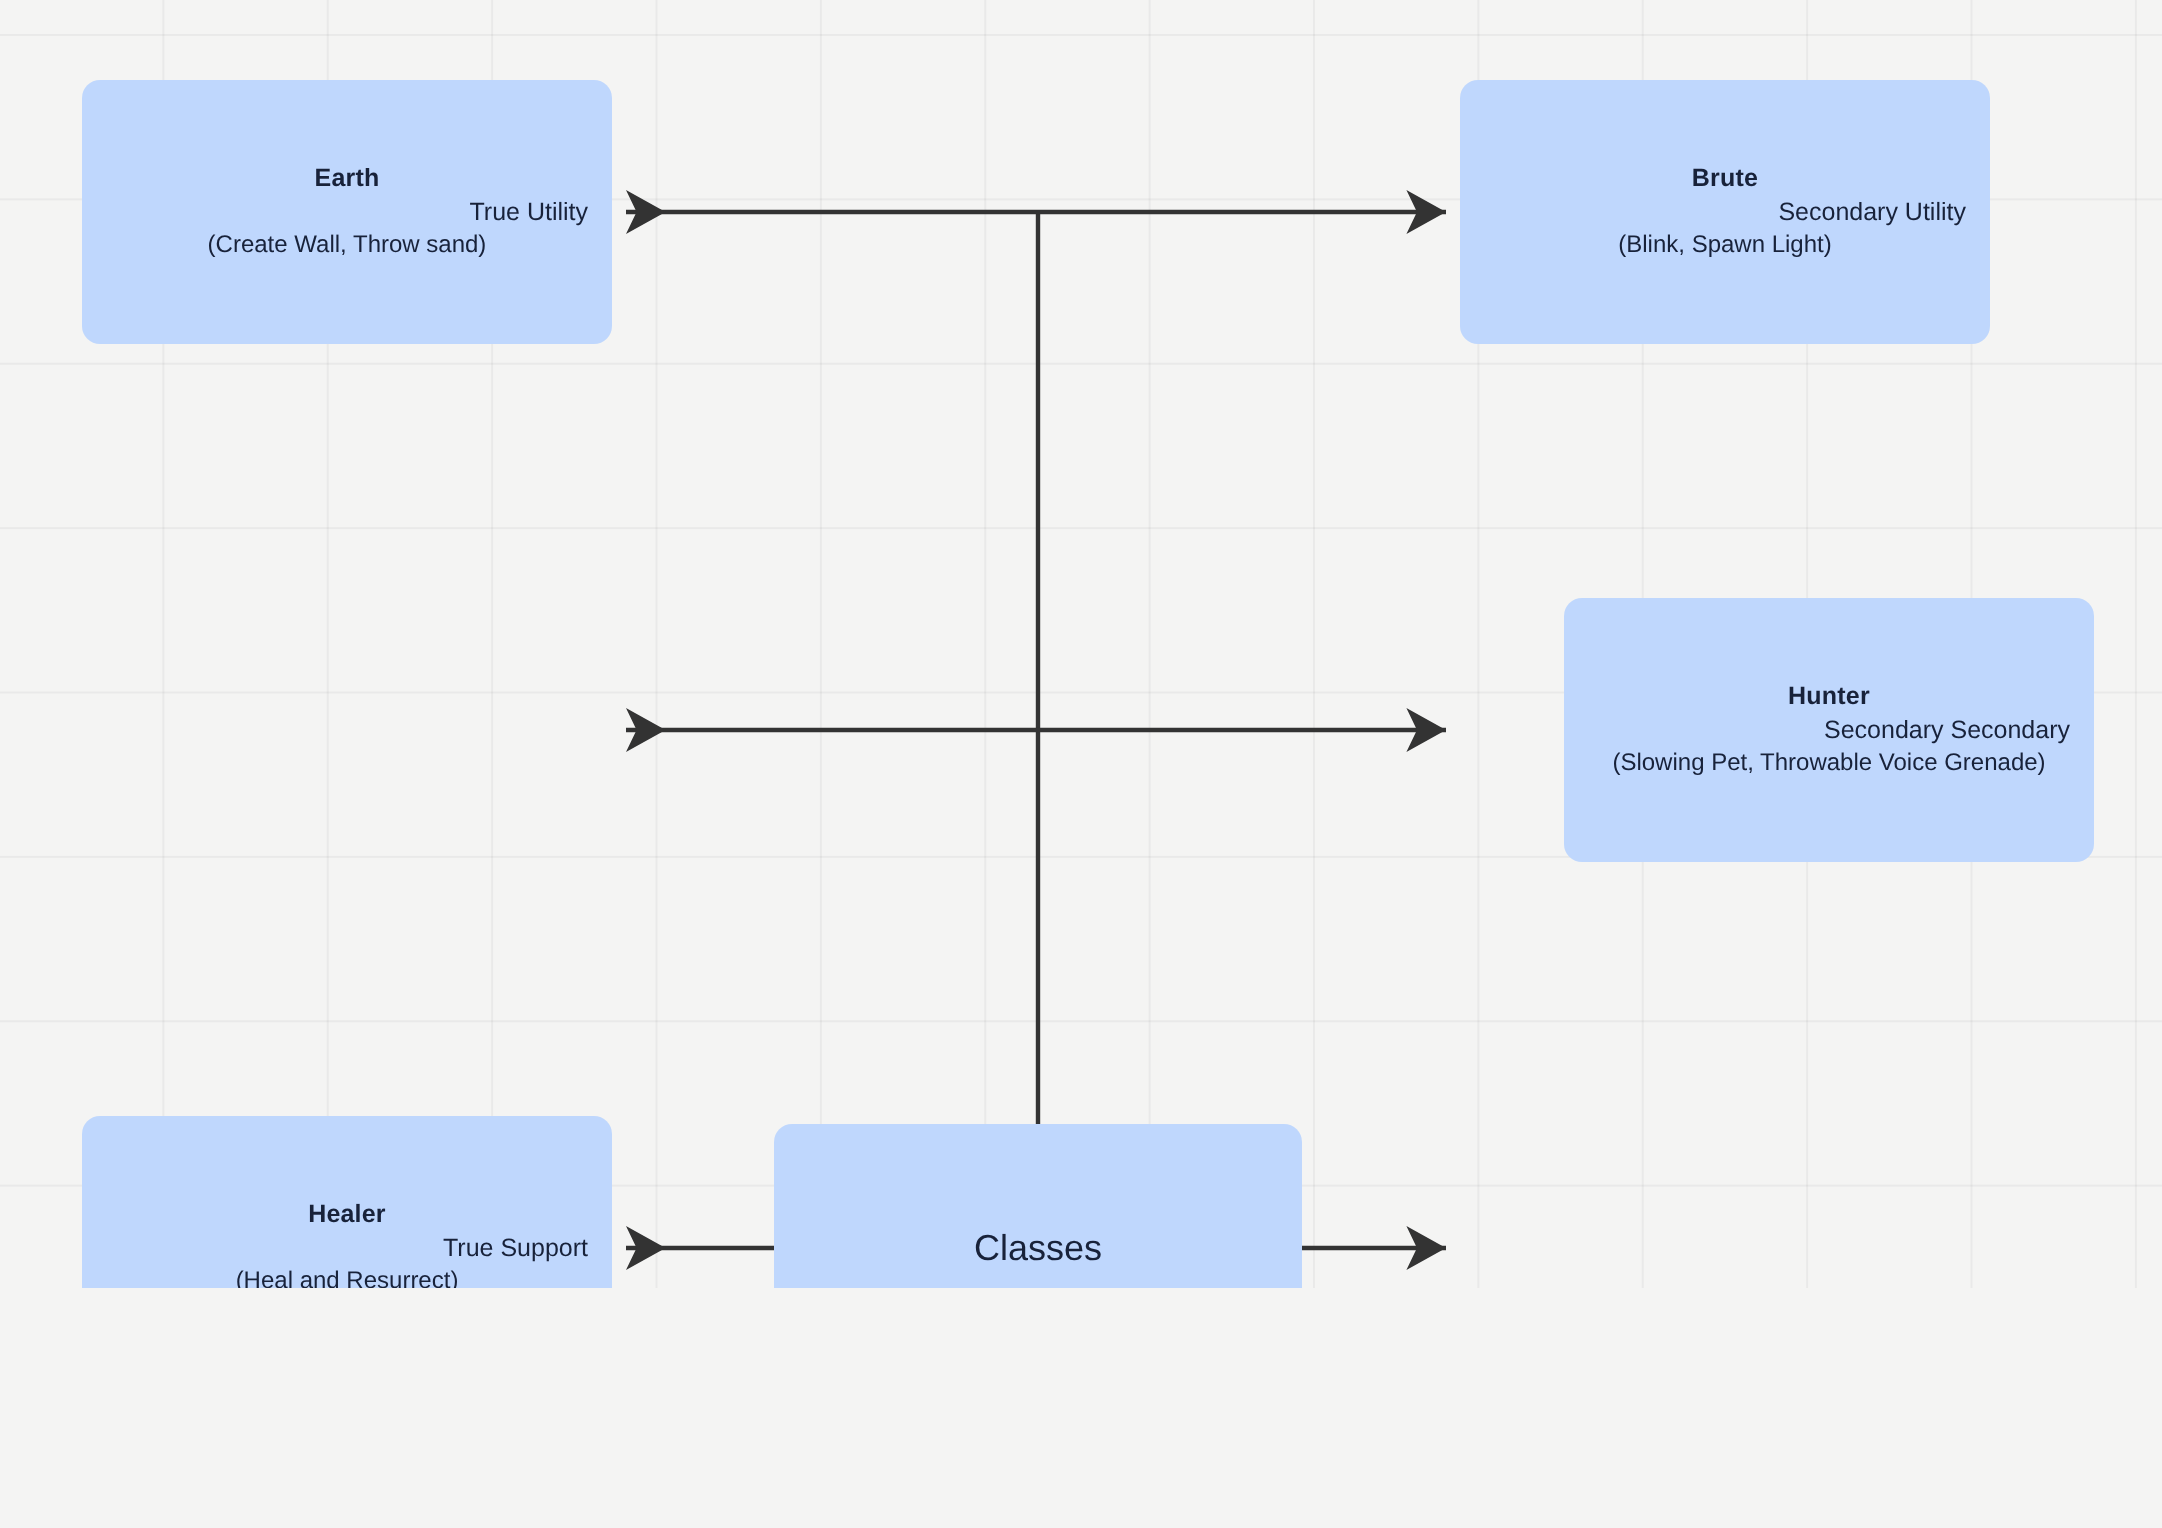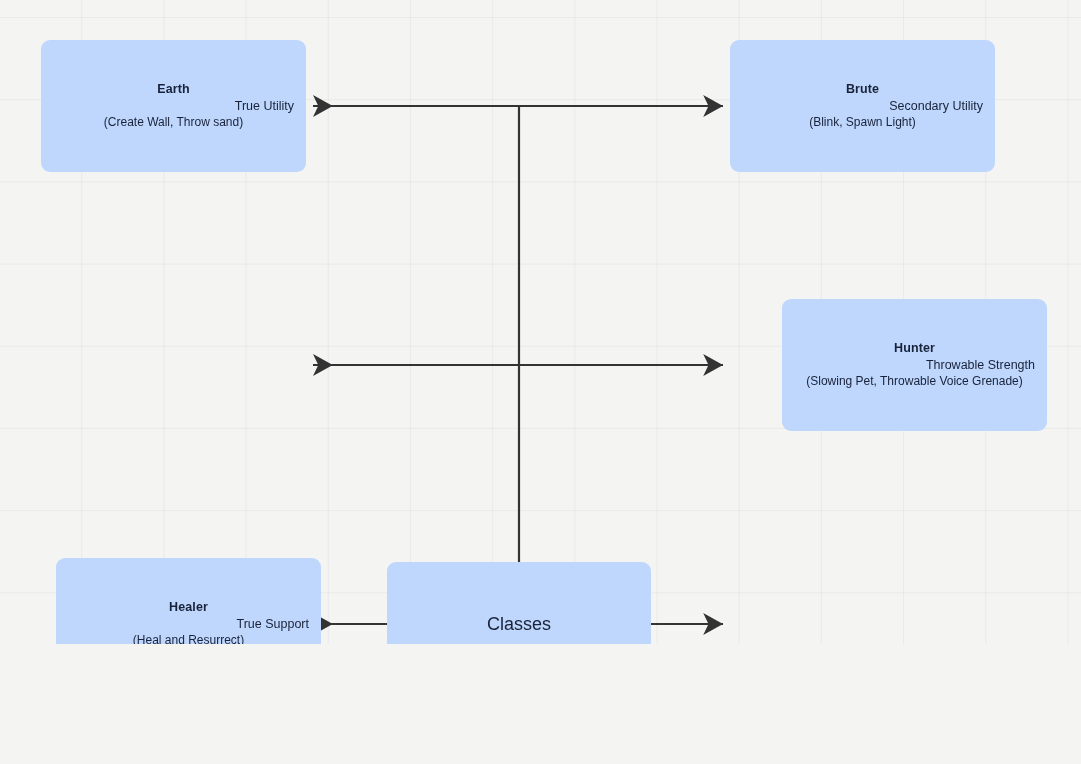--- a/index.html
+++ b/index.html
@@ -118,26 +118,26 @@
       <span class="node-title">Brute</span>
       <span class="node-sub">Secondary Utility</span>
       <span class="node-detail">(Blink, Spawn Light)</span>
     </div>
   </div>
 
 
   <div class="node" style="left:762px; top:299px; width:265px; height:132px;margin-left:20px;">
     <div class="node-inner">
       <span class="node-title">Hunter</span>
-      <span class="node-sub">Throwable Strength</span>
+      <span class="node-sub">Secondary Secondary</span>
       <span class="node-detail">(Slowing Pet, Throwable Voice Grenade)</span>
     </div>
   </div>
 
-  <div class="node" style="left:56px; top:558px; width:265px; height:132px;">
+  <div class="node" style="left:41px; top:558px; width:265px; height:132px;">
     <div class="node-inner">
       <span class="node-title">Healer</span>
       <span class="node-sub">True Support</span>
       <span class="node-detail">(Heal and Resurrect)</span>
     </div>
   </div>
 
   <div class="node" style="left:387px; top:562px; width:264px; height:125px;">
     <div class="node-inner">
       <span class="node-plain">Classes</span>

